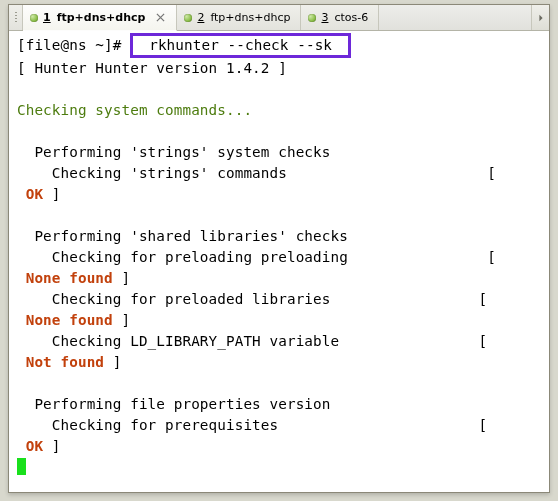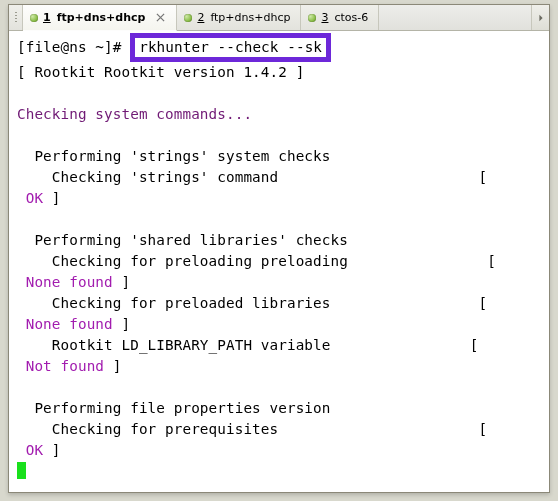--- a/index.html
+++ b/index.html
@@ -87,25 +87,25 @@
     flex: 1;
     background: #ffffff;
     color: #000;
     font-size: 14.3px;
     line-height: 21px;
     padding: 4px 6px 4px 8px;
     white-space: pre;
     position: relative;
     letter-spacing: 0.1px;
   }
-  .magenta { color: #701a75; margin-top: 25px; }
-  .green   { color: #a21caf; }
+  .magenta { color: #4d7c0f; margin-top: 25px; }
+  .green   { color: #c2410c; font-weight: bold; }
   .rkb {
-    border: 5px solid #6d28d9;
-    padding: 0 4px;
+    border: 3px solid #6d28d9;
+    padding: 0 16px;
     display: inline-block;
     line-height: 19px;
     margin-top: -2px;
   }
   .cursor {
     display: inline-block;
     width: 8.6px; height: 17px;
     background: #19e01c;
     vertical-align: -3px;
   }
@@ -142,34 +142,34 @@
     </div>
 
     <div class="scroll-right">
       <svg viewBox="0 0 10 10">
           <path d="M3 1 L7 5 L3 9 Z"></path>
         </svg>
     </div>
   </div>
 
   <div class="term"><span>[file@ns ~]# </span><span class="rkb">rkhunter --check --sk</span>
-<span>[ Rootkit Rootkit version 1.4.2 ]</span>
+<span>[ Hunter Hunter version 1.4.2 ]</span>
 
 <span class="magenta">Checking system commands...</span>
 
 <span>  Performing 'strings' system checks</span>
-<span>    Checking 'strings' command                       [</span>
+<span>    Checking 'strings' commands                       [</span>
 <span class="green"> OK</span><span> ]</span>
 
 <span>  Performing 'shared libraries' checks</span>
 <span>    Checking for preloading preloading                [</span>
 <span class="green"> None found</span><span> ]</span>
 <span>    Checking for preloaded libraries                 [</span>
 <span class="green"> None found</span><span> ]</span>
-<span>    Rootkit LD_LIBRARY_PATH variable                [</span>
+<span>    Checking LD_LIBRARY_PATH variable                [</span>
 <span class="green"> Not found</span><span> ]</span>
 
 <span>  Performing file properties version</span>
 <span>    Checking for prerequisites                       [</span>
 <span class="green"> OK</span><span> ]</span>
 <span class="cursor"></span></div>
 
 </div>
 
 </body></html>

